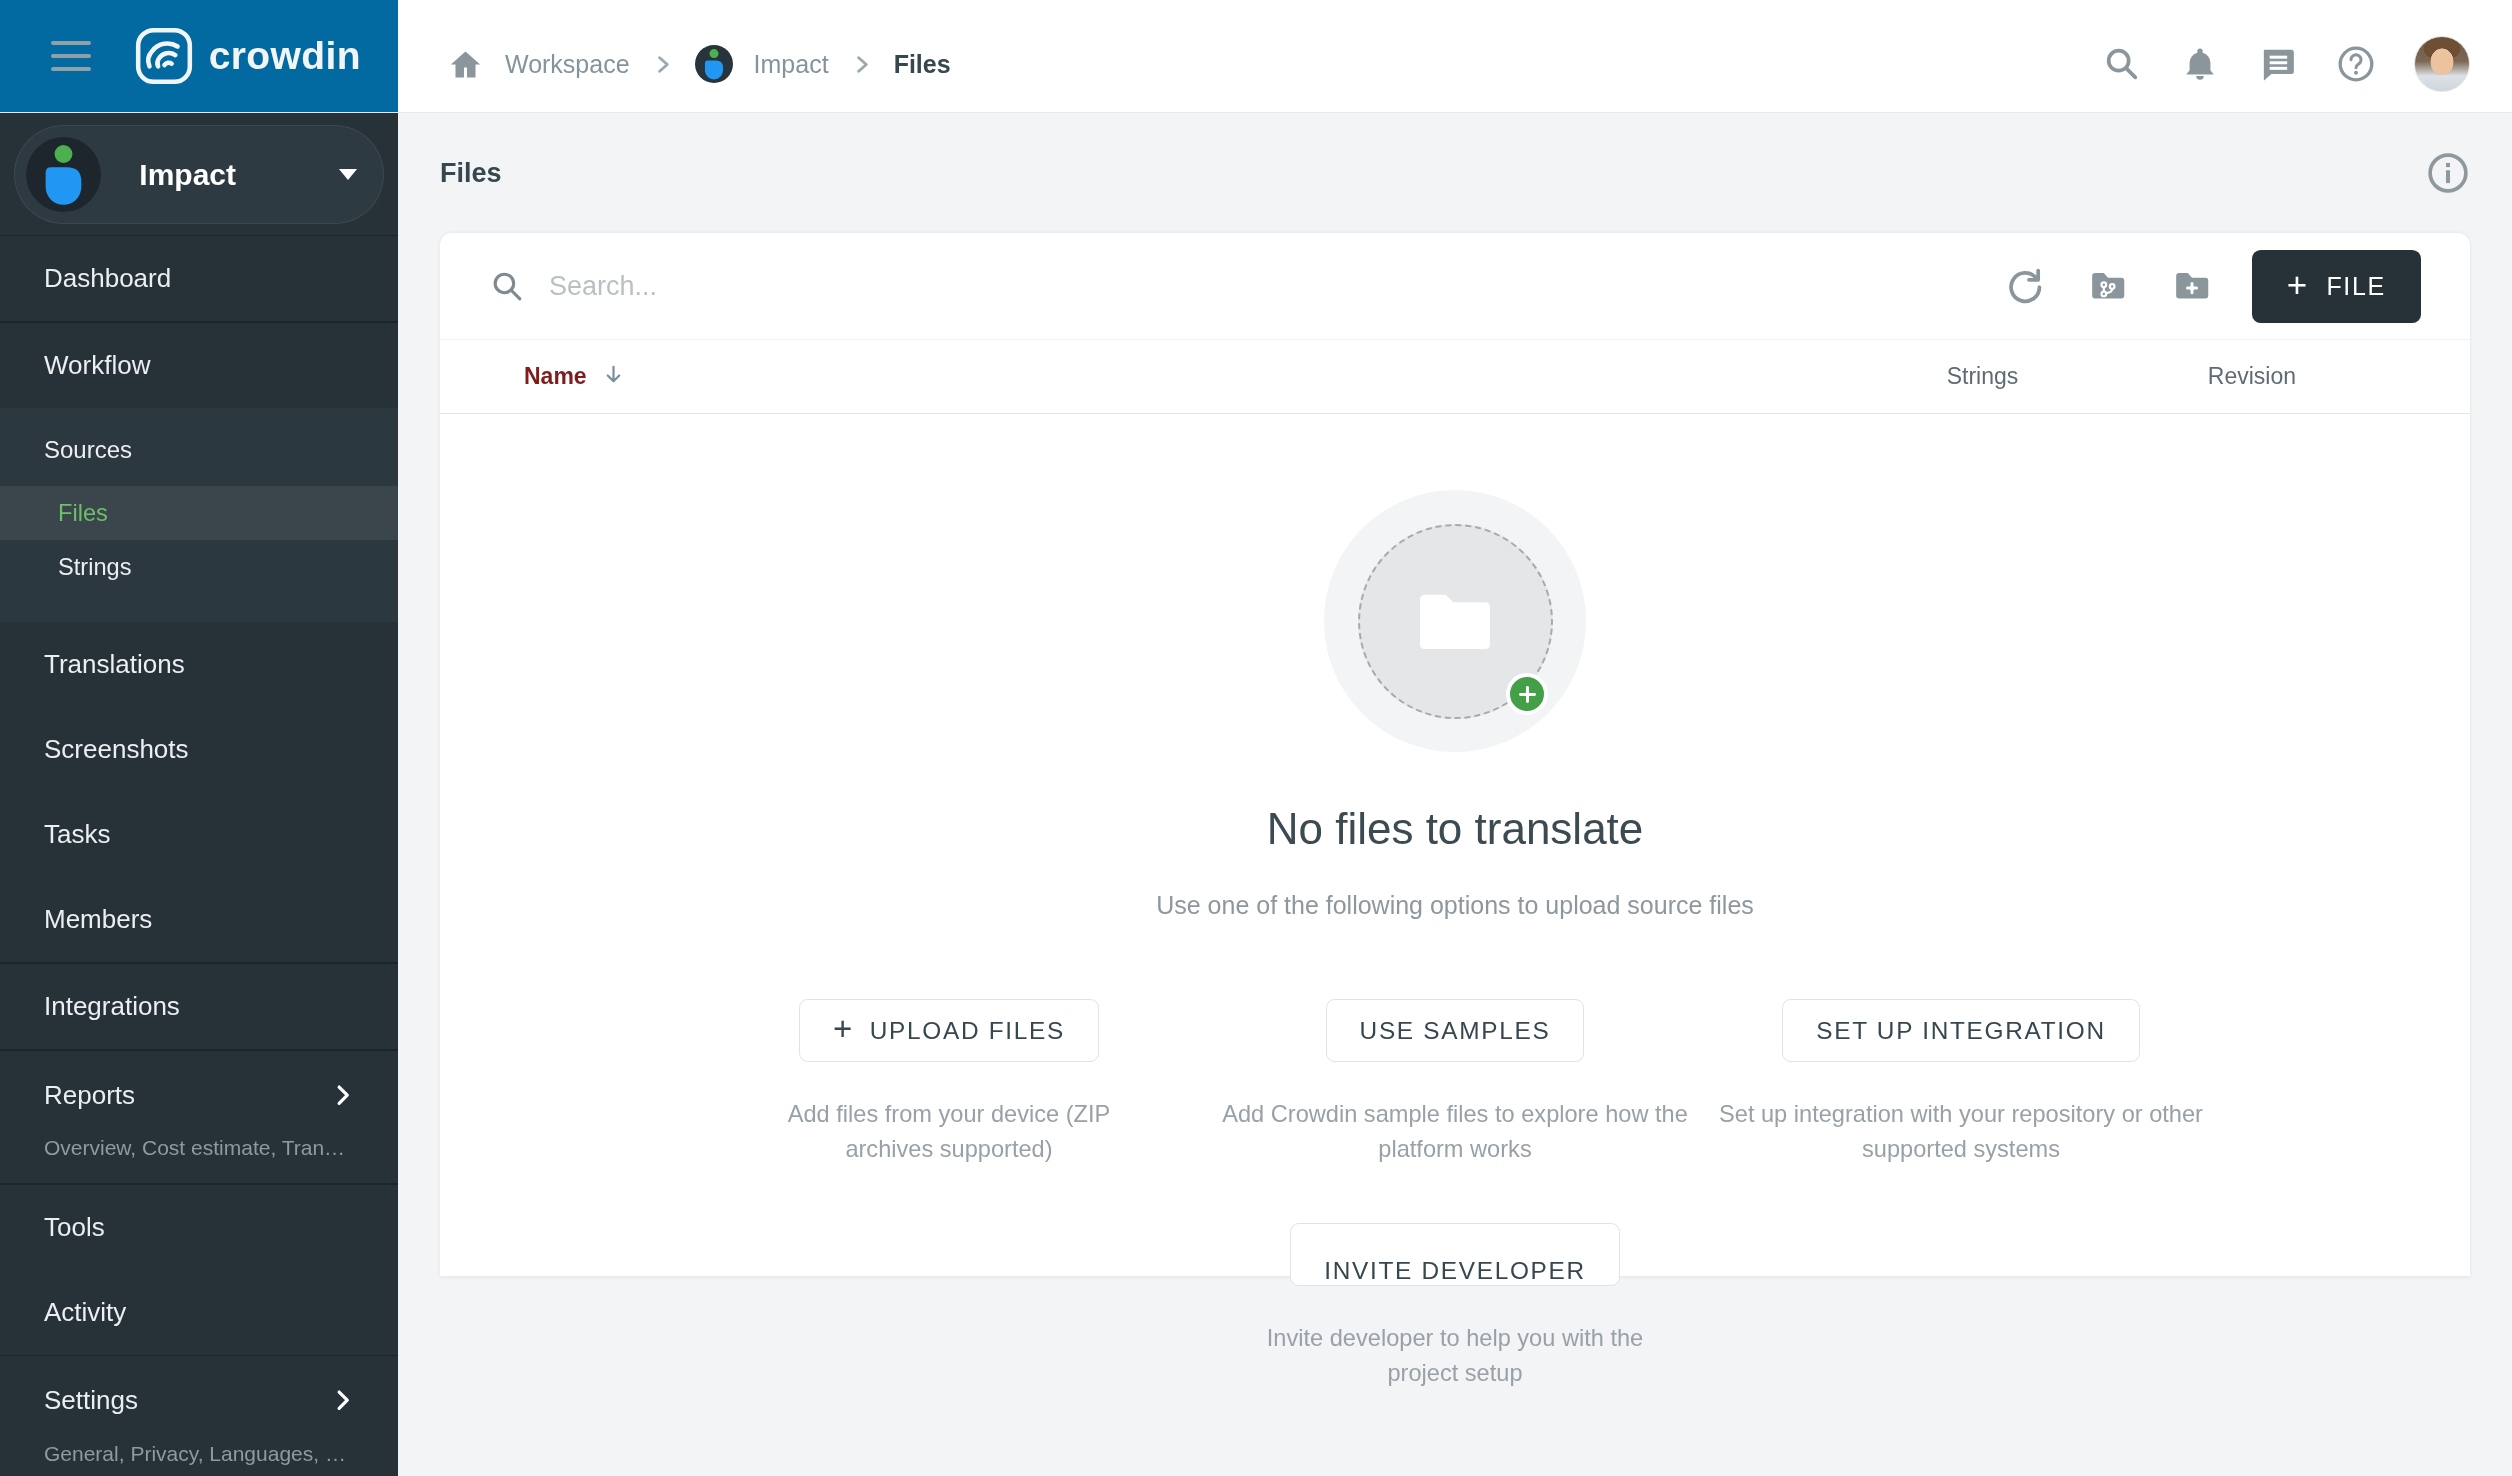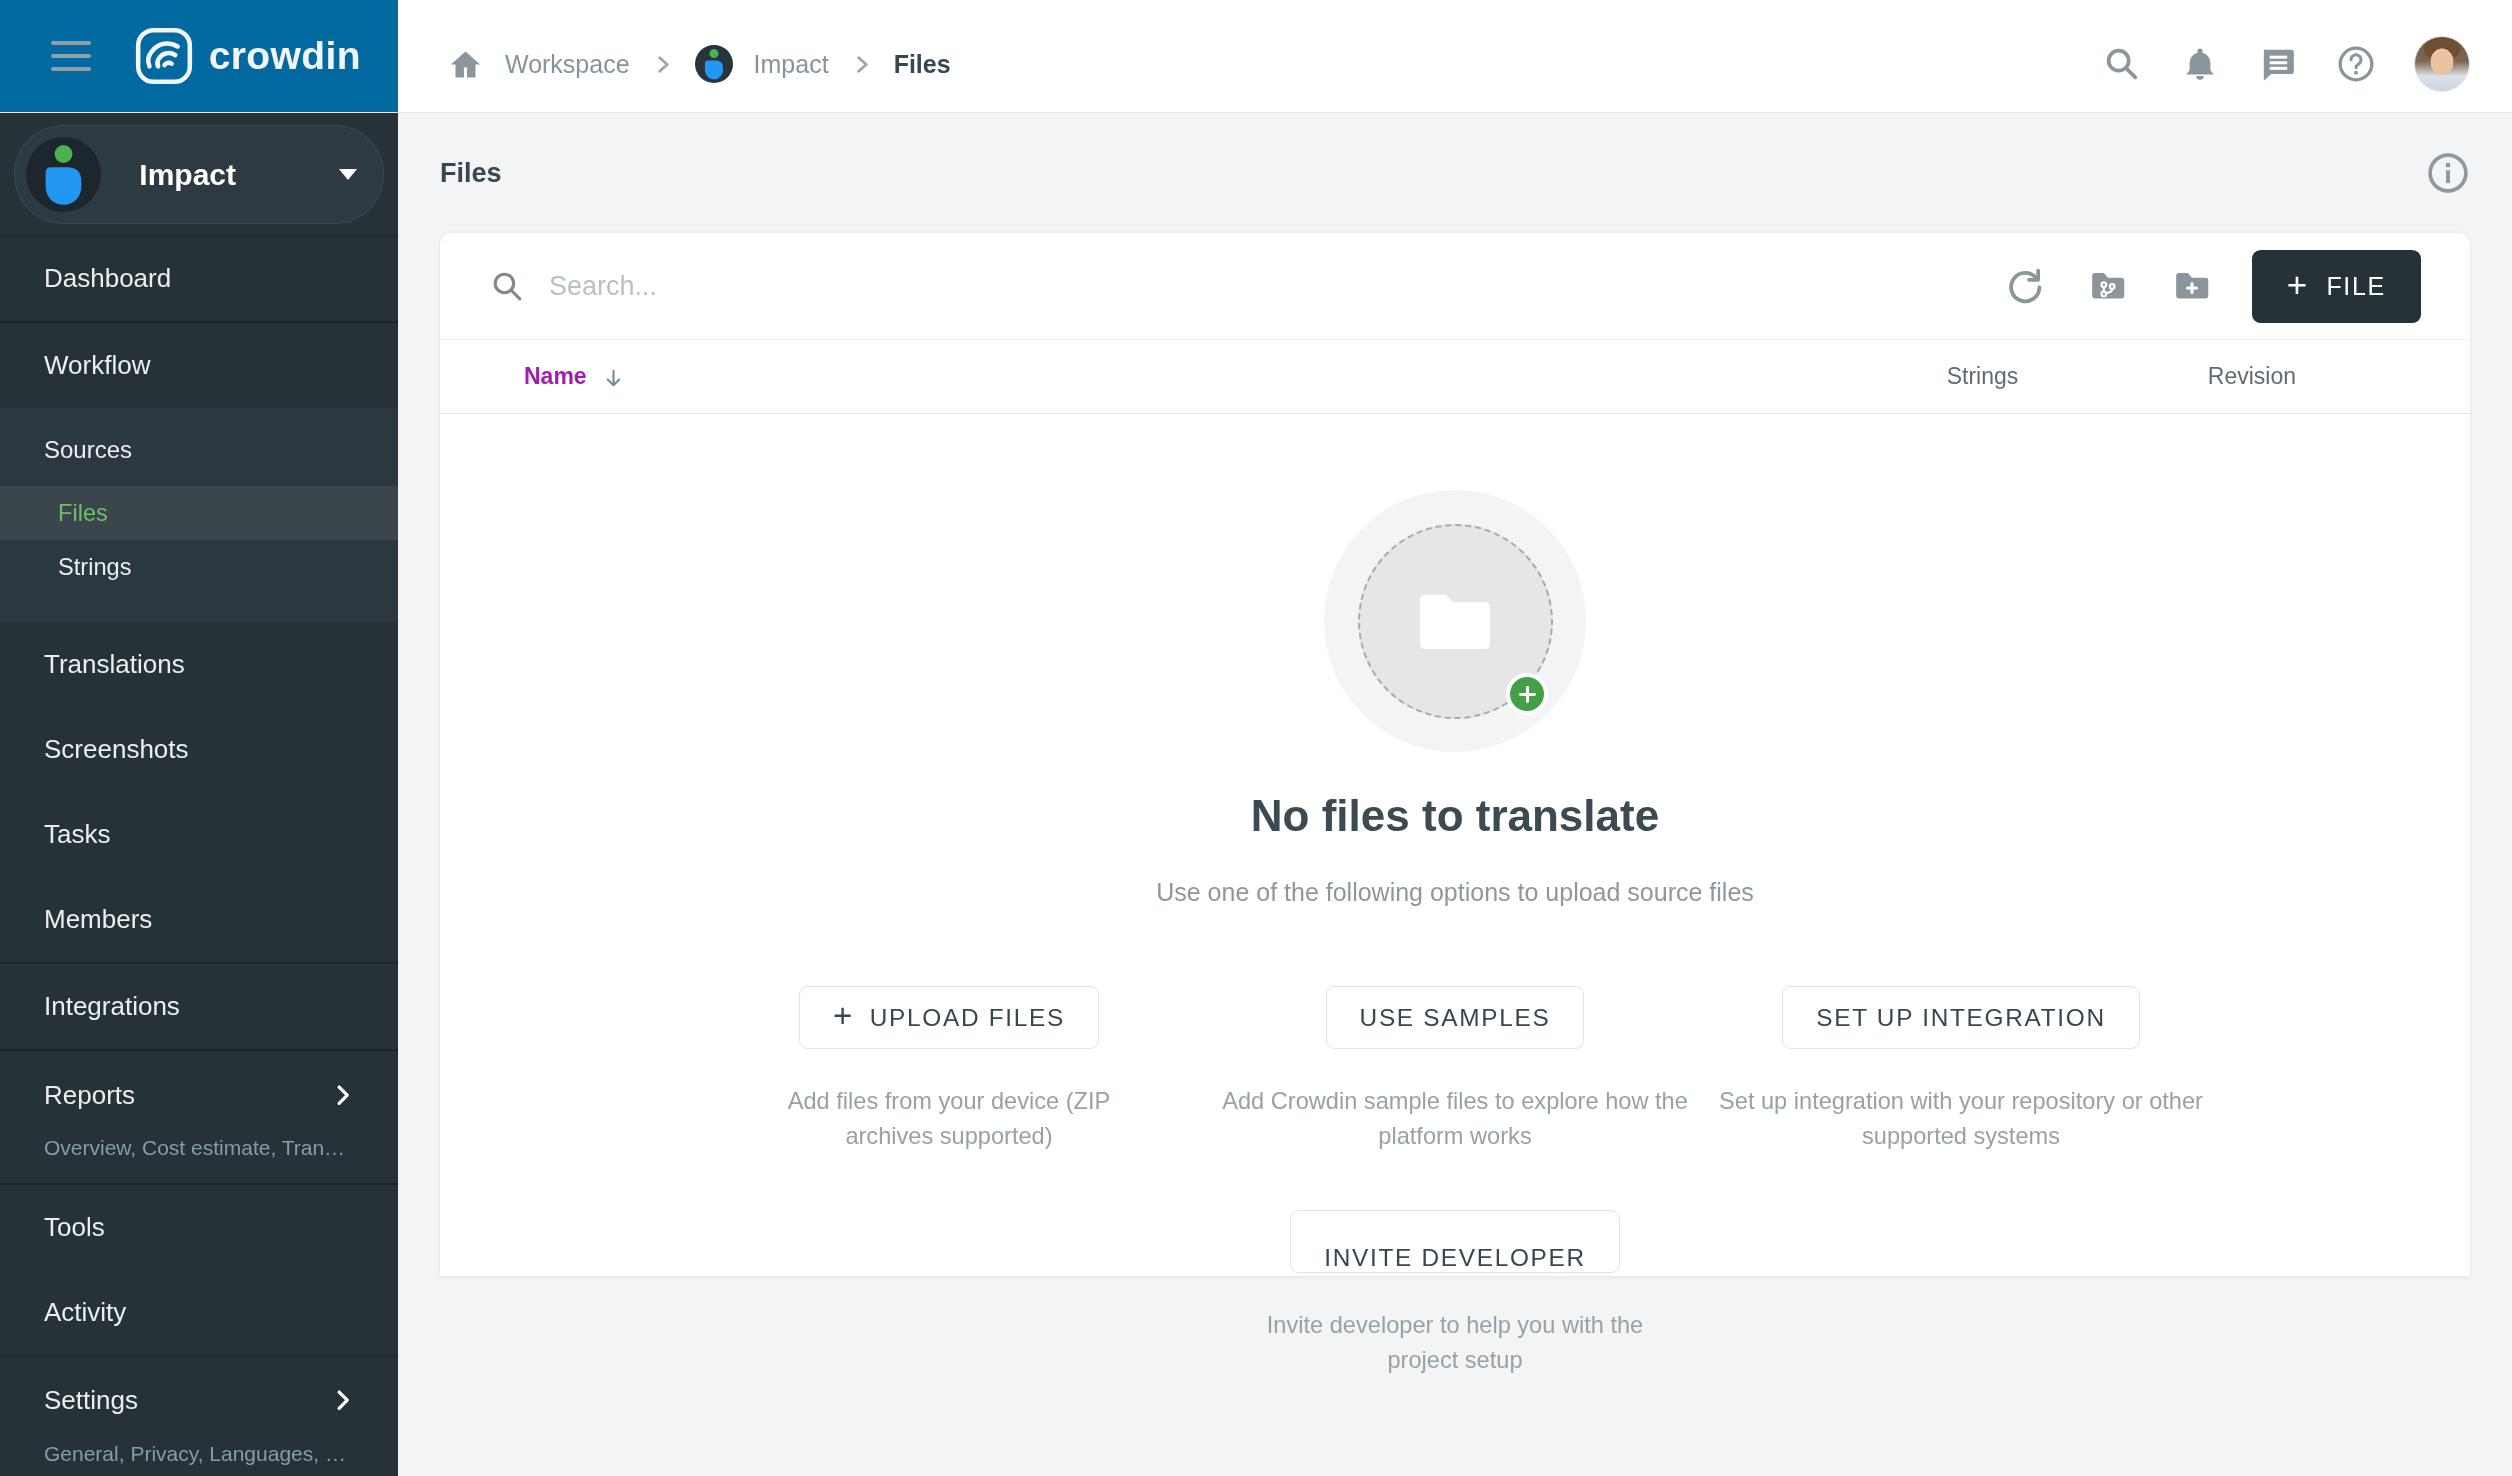--- a/index.html
+++ b/index.html
@@ -77,35 +77,35 @@
   .search-box input::placeholder { color:#b9c0c4; }
   .toolbar-icons { display:flex; align-items:center; gap:44px; margin-right:40px; }
   .tool-icon { width:40px; height:40px; color:#8a969c; cursor:pointer; }
   .file-btn { height:73px; padding:0 35px; background:#263238; color:#ffffff; border:none; border-radius:8.7px;
               font-family:"Liberation Sans", sans-serif; font-size:25px; letter-spacing:1.7px;
               display:flex; align-items:center; gap:17.4px; cursor:pointer; }
   .file-btn .plus { font-size:35px; font-weight:normal; line-height:1; margin-top:-3.5px; }
 
   .table-head { height:75px; display:flex; align-items:center; border-bottom:1.7px solid #e3e6e8;
                 border-top:0.9px solid #f0f1f2; padding-left:84px; font-size:23px; }
-  .th-name { display:flex; align-items:flex-end; gap:15px; color:#a21caf; font-weight:bold; cursor:pointer; }
+  .th-name { display:flex; align-items:flex-start; gap:15px; color:#7f1d1d; font-weight:bold; cursor:pointer; }
   .sort-arrow { width:23px; height:23px; color:#78909c; }
   .th-strings { margin-left:auto; width:209px; text-align:center; color:#5f6b73; }
   .th-revision { width:209px; text-align:right; color:#5f6b73; margin-right:174px; }
 
   
   .empty { position:absolute; top:257px; left:0; right:0; display:flex; flex-direction:column; align-items:center; }
   .graphic { width:262px; height:262px; border-radius:50%; background:#f3f4f5;
              display:flex; align-items:center; justify-content:center; position:relative; }
   .graphic-inner { width:195px; height:195px; border-radius:50%; background:#e4e6e7;
                    border:2.6px dashed #a4abb0; display:flex; align-items:center; justify-content:center; }
   .plus-badge { position:absolute; width:42px; height:42px; border-radius:50%; background:#43a047;
                 border:4.4px solid #ffffff; right:38px; bottom:37px;
                 display:flex; align-items:center; justify-content:center; cursor:pointer; }
-  .empty-title { margin-top:39px; font-size:44px; font-weight:bold; color:#3c4a52; }
+  .empty-title { margin-top:52px; font-size:44px; font-weight:normal; color:#3c4a52; }
   .empty-sub { margin-top:37px; font-size:25px; color:#8d979e; }
 
   .options { margin-top:79px; display:flex; align-items:flex-start; }
   .option { width:506px; display:flex; flex-direction:column; align-items:center; }
   .opt-btn { height:63px; padding:0 33px; background:#ffffff; border:1.7px solid #dfe3e5; border-radius:8.7px;
              font-family:"Liberation Sans", sans-serif; font-size:24.4px; letter-spacing:1.7px; color:#37474f;
              display:flex; align-items:center; gap:15.7px; cursor:pointer; }
   .opt-btn .plus { font-size:33px; line-height:1; margin-top:-3.5px; color:#37474f; }
   .opt-desc { margin-top:35px; font-size:23.6px; color:#98a1a7; text-align:center; line-height:1.5; }
   .option:nth-child(1) .opt-desc { max-width:345px; }

